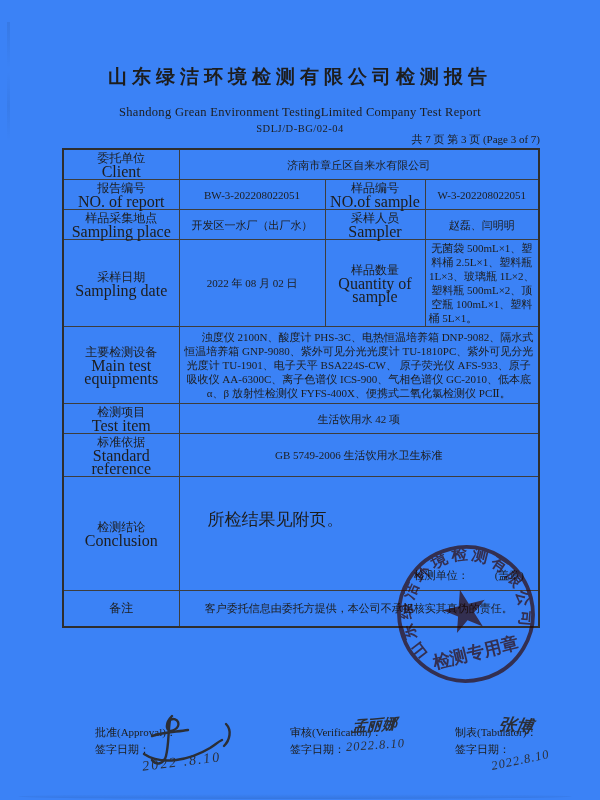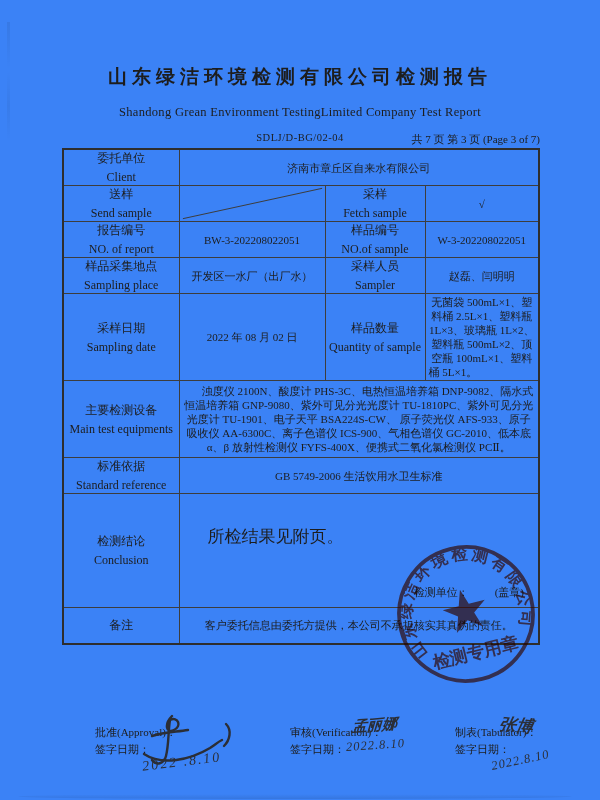--- a/index.html
+++ b/index.html
@@ -1,29 +1,29 @@
 <!DOCTYPE html>
 <html><head>
 <meta charset="utf-8">
 <style>
   html,body{margin:0;padding:0;background:#ffffff;}
   .page{position:relative;width:600px;height:800px;background:#3b82f6;overflow:hidden;
         font-family:"Liberation Serif","DejaVu Serif",serif;color:#1d1d1d;}
   
   .title-cn{padding-top:64px;text-align:center;font-size:19px;font-weight:bold;letter-spacing:5px;}
   .title-en{text-align:center;font-size:12.5px;font-weight:normal;margin-top:15px;letter-spacing:.3px;}
-  .doc-code{text-align:center;font-size:10.5px;margin-top:12px;letter-spacing:.5px;}
+  .doc-code{text-align:center;font-size:10.5px;margin-top:3px;letter-spacing:.5px;}
   .page-info{position:absolute;right:60px;top:132px;font-size:11px;}
   
   table.report{position:absolute;left:62px;top:148px;width:476px;border-collapse:collapse;
                table-layout:fixed;border:2px solid #2e2e2e;}
   table.report td{border:1px solid #3d3d3d;text-align:center;vertical-align:middle;
                   font-size:11px;padding:1px 3px;line-height:14px;}
   td.lbl .cn{display:block;font-size:12px;line-height:14px;}
-  td.lbl .en{display:block;font-size:12px;line-height:13px;margin-top:6px;}
+  td.lbl .en{display:block;font-size:16px;line-height:13px;}
   td.equip{text-align:justify;text-align-last:center;padding:4px 9px;font-size:11px;
            line-height:16.5px;text-indent:1.6em;margin-top:30px;}
   td.qty{text-align:justify;text-align-last:left;padding:3px 6px;font-size:10.5px;line-height:14.5px;}
   td.diag{position:relative;padding:0;}
   td.diag svg{position:absolute;left:0;top:0;width:100%;height:100%;display:block;}
   td.concl{position:relative;}
   .concl-text{position:absolute;left:28px;top:36px;font-size:17px;}
   .unit-line{position:absolute;right:14px;bottom:8px;font-size:11px;}
   .unit-line .gap{display:inline-block;width:26px;}
   
@@ -71,36 +71,20 @@
     <tbody>
         <tr style="height:30px">
       <td class="lbl">
         <span class="cn">委托单位</span>
         <span class="en">Client</span>
           </td>
       <td colspan="3">济南市章丘区自来水有限公司</td>
     </tr>
 
 
-    <tr style="height:30px">
-      <td class="lbl">
-        <span class="cn">送样</span>
-        <span class="en">Send sample</span>
-          </td>
-      <td class="diag">
-        <svg viewBox="0 0 100 30" preserveAspectRatio="none">
-          <line x1="2" y1="28" x2="98" y2="2" stroke="#3d3d3d" stroke-width="1" vector-effect="non-scaling-stroke"></line>
-        </svg>
-          </td>
-      <td class="lbl">
-        <span class="cn">采样</span>
-        <span class="en">Fetch sample</span>
-          </td>
-      <td>√</td>
-    </tr>
 
     <tr style="height:28px">
       <td class="lbl">
         <span class="cn">报告编号</span>
         <span class="en">NO. of report</span>
           </td>
       <td>BW-3-202208022051</td>
       <td class="lbl">
         <span class="cn">样品编号</span>
         <span class="en">NO.of sample</span>
@@ -137,20 +121,27 @@
 
 
     <tr style="height:77px">
       <td class="lbl">
         <span class="cn">主要检测设备</span>
         <span class="en">Main test equipments</span>
           </td>
       <td colspan="3" class="equip">浊度仪 2100N、酸度计 PHS-3C、电热恒温培养箱 DNP-9082、隔水式恒温培养箱 GNP-9080、紫外可见分光光度计 TU-1810PC、紫外可见分光光度计 TU-1901、电子天平 BSA224S-CW、 原子荧光仪 AFS-933、原子吸收仪 AA-6300C、离子色谱仪 ICS-900、气相色谱仪 GC-2010、低本底 α、β 放射性检测仪 FYFS-400X、便携式二氧化氯检测仪 PCⅡ。</td>
     </tr>
 
+    <tr style="height:27px">
+      <td class="lbl">
+        <span class="cn">检测项目</span>
+        <span class="en">Test item</span>
+          </td>
+      <td colspan="3">生活饮用水 42 项</td>
+    </tr>
 
     <tr style="height:36px">
       <td class="lbl">
         <span class="cn">标准依据</span>
         <span class="en">Standard reference</span>
           </td>
       <td colspan="3">GB 5749-2006 生活饮用水卫生标准</td>
     </tr>
 
     <tr style="height:114px">

